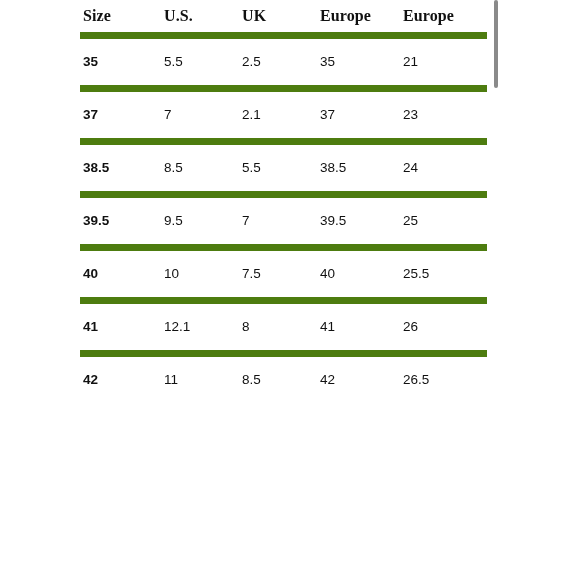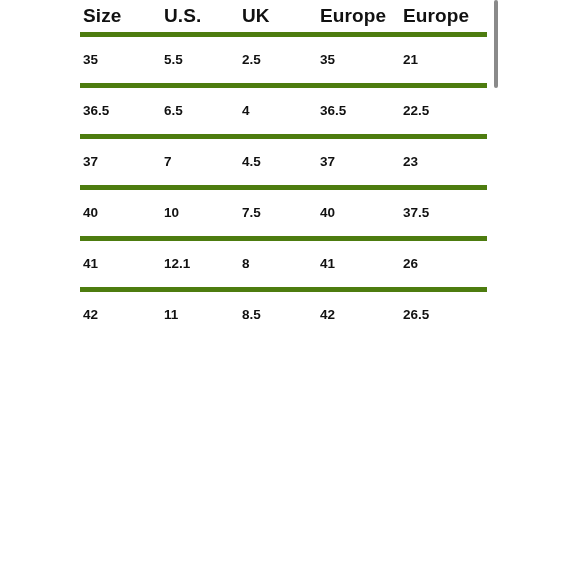--- a/index.html
+++ b/index.html
@@ -42,29 +42,30 @@
     padding: 0 0 0 3px;
     vertical-align: middle;
     color: #111111;
     font-size: 13.5px;
     line-height: 1.2;
     border: 0;
   }
   #size-table thead th {
     height: 32px;
     font-weight: bold;
-    font-size: 19px;
+    font-size: 16px;
     letter-spacing: 0.1px;
+    font-family: Liberation Serif, serif;
   }
   #size-table tbody tr {
-    border-top: 5px solid #4d7c0f;
+    border-top: 7px solid #4d7c0f;
   }
   #size-table tbody td {
     height: 46px;
-    font-weight: bold;
+    font-weight: normal;
   }
   #size-table tbody td.col-size {
     font-weight: bold;
   }
 
   
   #scrollbar-track {
     position: absolute;
     top: 0;
     left: 492px;
@@ -106,39 +107,46 @@
     </thead>
     <tbody id="table-body">
         <tr>
           <td class="col-size">35</td>
           <td>5.5</td>
           <td>2.5</td>
           <td>35</td>
           <td>21</td>
         </tr>
         <tr>
-          <td class="col-size">36.5</td>
-          <td>6.5</td>
-          <td>4</td>
-          <td>36.5</td>
-          <td>22.5</td>
+          <td class="col-size">37</td>
+          <td>7</td>
+          <td>2.1</td>
+          <td>37</td>
+          <td>23</td>
         </tr>
         <tr>
-          <td class="col-size">37</td>
+          <td class="col-size">38.5</td>
+          <td>8.5</td>
+          <td>5.5</td>
+          <td>38.5</td>
+          <td>24</td>
+        </tr>
+        <tr>
+          <td class="col-size">39.5</td>
+          <td>9.5</td>
           <td>7</td>
-          <td>4.5</td>
-          <td>37</td>
-          <td>23</td>
+          <td>39.5</td>
+          <td>25</td>
         </tr>
         <tr>
           <td class="col-size">40</td>
           <td>10</td>
           <td>7.5</td>
           <td>40</td>
-          <td>37.5</td>
+          <td>25.5</td>
         </tr>
         <tr>
           <td class="col-size">41</td>
           <td>12.1</td>
           <td>8</td>
           <td>41</td>
           <td>26</td>
         </tr>
         <tr>
           <td class="col-size">42</td>

